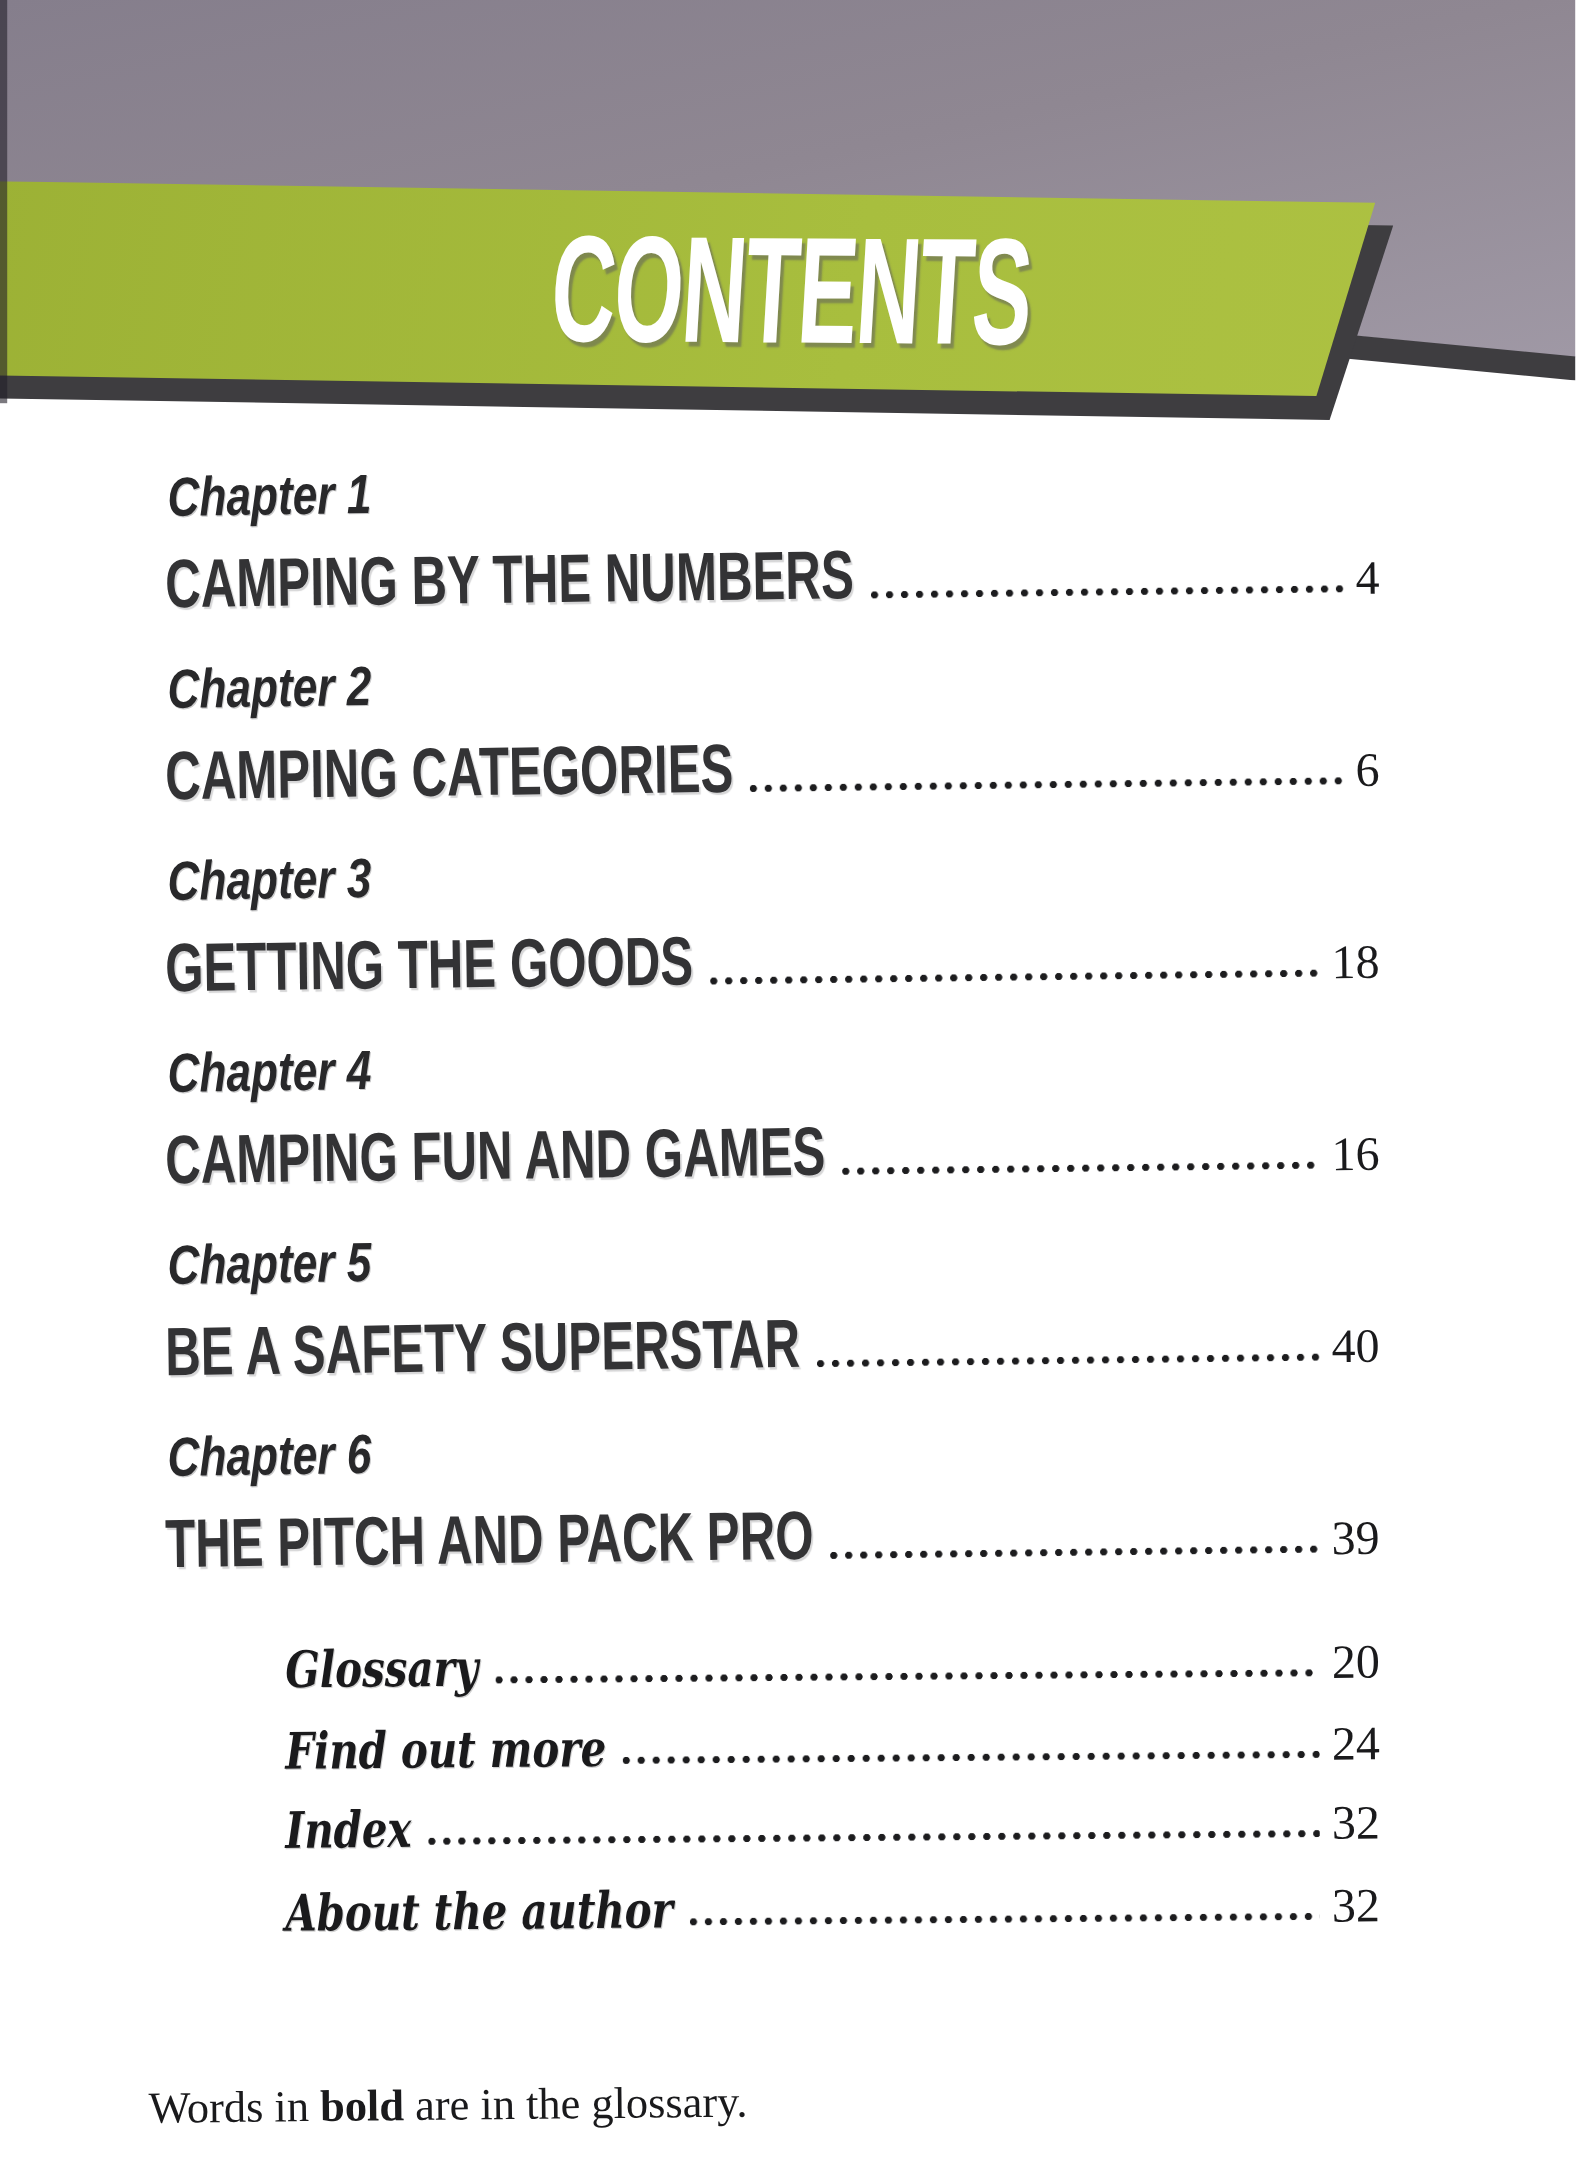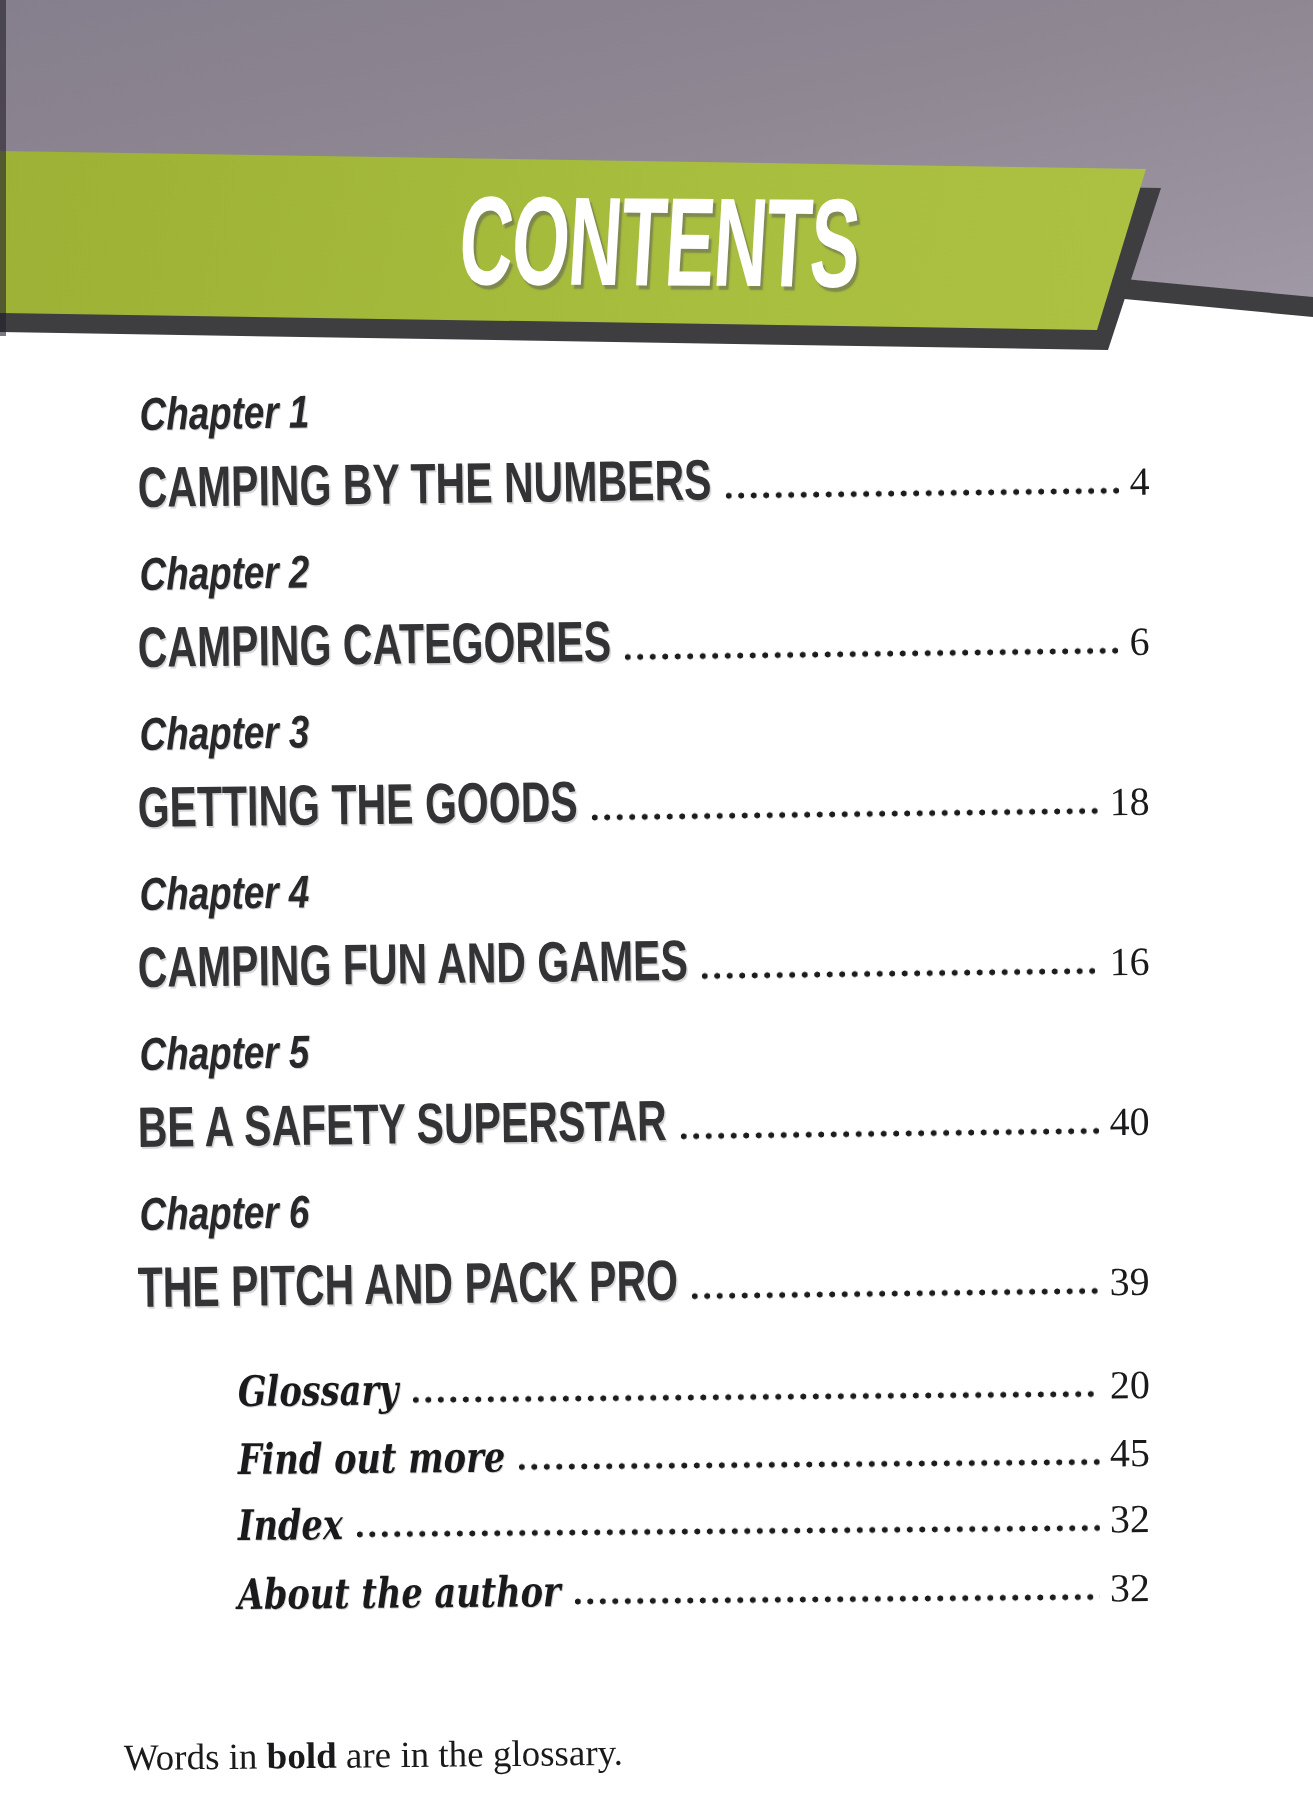--- a/index.html
+++ b/index.html
@@ -154,21 +154,21 @@
     </div>
 
     <div class="entry bm" style="top:1360px">
       <span class="ttl cx" style="transform: scaleX(0.8); transform-origin: 0px 100%; margin-right: -40.2px;">Glossary</span>
       <span class="leader"></span>
       <span class="pg">20</span>
     </div>
     <div class="entry bm" style="top:1428px">
       <span class="ttl cx" style="transform: scaleX(0.8); transform-origin: 0px 100%; margin-right: -66.8px;">Find out more</span>
       <span class="leader"></span>
-      <span class="pg">45</span>
+      <span class="pg">24</span>
     </div>
     <div class="entry bm" style="top:1494px">
       <span class="ttl cx" style="transform: scaleX(0.8); transform-origin: 0px 100%; margin-right: -26.2px;">Index</span>
       <span class="leader"></span>
       <span class="pg">32</span>
     </div>
     <div class="entry bm" style="top:1563px">
       <span class="ttl cx" style="transform: scaleX(0.8); transform-origin: 0px 100%; margin-right: -80.8px;">About the author</span>
       <span class="leader"></span>
       <span class="pg">32</span>

